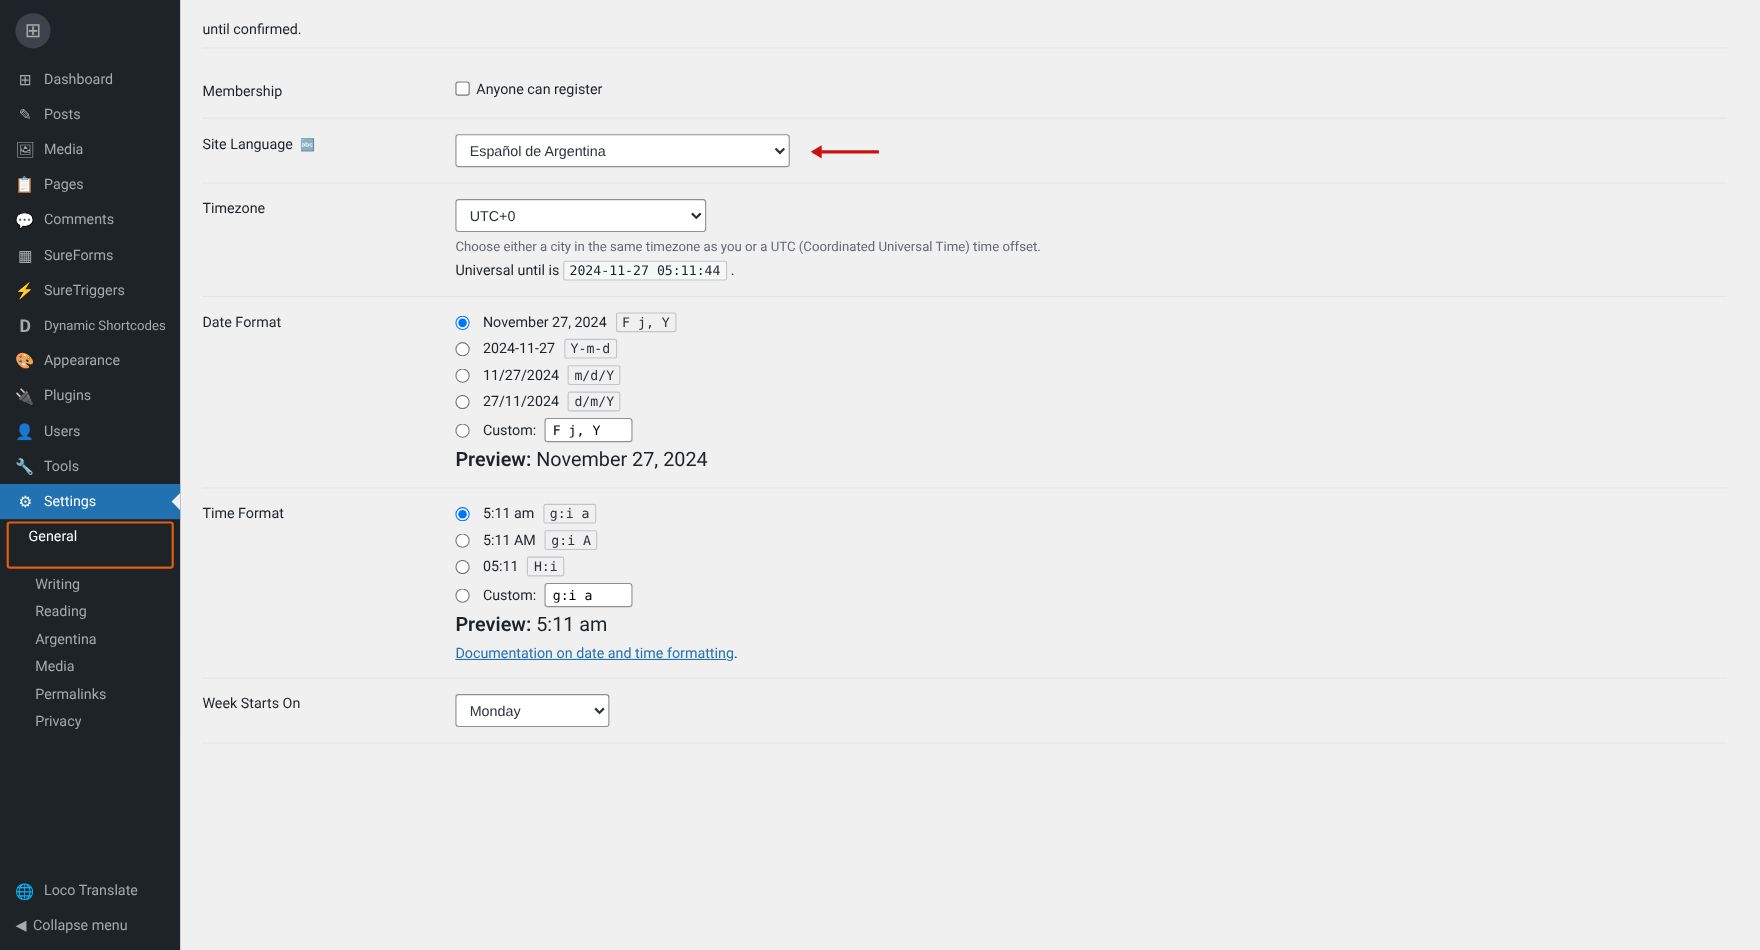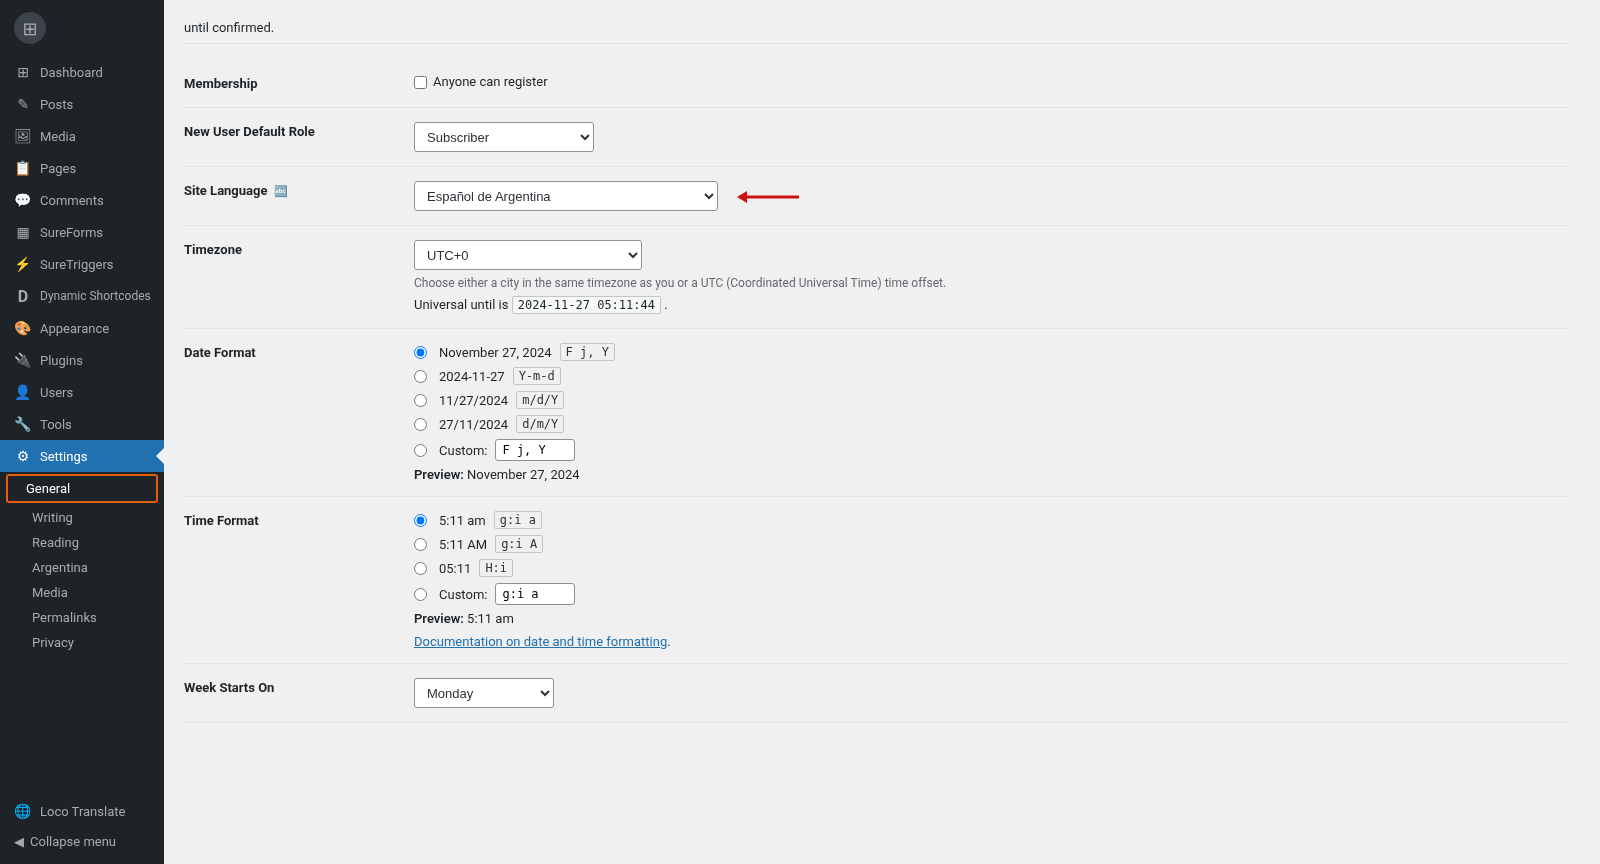--- a/index.html
+++ b/index.html
@@ -74,21 +74,21 @@
       width: 100%;
       border-collapse: collapse;
     }
     .settings-table tr {
       border-bottom: 1px solid #e2e4e7;
     }
     .settings-table td.label-col {
       width: 220px;
       padding: 16px 10px 16px 0;
       vertical-align: top;
-      font-weight: 700;
+      font-weight: 400;
       color: #1d2327;
       font-size: 13px;
     }
     .settings-table td.value-col {
       padding: 14px 10px;
       vertical-align: top;
       color: #1d2327;
     }
 
     
@@ -124,21 +124,21 @@
     .format-code {
       display: inline-block;
       background: #f0f0f1;
       border: 1px solid #c3c4c7;
       border-radius: 2px;
       padding: 1px 5px;
       font-family: monospace;
       font-size: 12px;
       color: #2c3338;
     }
-    .preview-text { font-size: 13px; color: #1d2327; margin-top: 6px; }
+    .preview-text { font-size: 18px; color: #1d2327; margin-top: 6px; }
     .preview-text strong { font-weight: 600; }
     .doc-link { color: #2271b1; text-decoration: underline; cursor: pointer; }
 
     .timezone-hint { color: #646970; font-size: 12px; margin-top: 4px; }
     .utc-time {
       display: inline-block;
       background: #f6f7f7;
       border: 1px solid #c3c4c7;
       padding: 1px 5px;
       font-family: monospace;
@@ -235,21 +235,21 @@
   </div>
 
   <div class="sidebar-item active settings-active-marker" style="position:relative;">
     <span class="icon">⚙</span>
     <span>Settings</span>
   </div>
 
   <div class="sub-menu">
 
     <div style="margin: 2px 6px; border: 2px solid #e25d0e; border-radius: 3px;">
-      <div class="sub-menu-item" style="color: #fff; padding: 5px 8px 5px 18px;">General</div>
+      <div class="sub-menu-item" style="color: #fff; padding: 5px 8px 19px 18px;">General</div>
     </div>
     <div class="sub-menu-item">Writing</div>
     <div class="sub-menu-item">Reading</div>
     <div class="sub-menu-item">Argentina</div>
     <div class="sub-menu-item">Media</div>
     <div class="sub-menu-item">Permalinks</div>
     <div class="sub-menu-item">Privacy</div>
   </div>
 
   <div class="sidebar-bottom">
@@ -269,39 +269,27 @@
   <div class="truncated-top">
     <span>until confirmed.</span>
   </div>
 
   <table class="settings-table">
 
     <tbody>
         <tr>
       <td class="label-col">Membership</td>
       <td class="value-col">
-        <label style="display:flex; align-items:flex-end; cursor:pointer;">
+        <label style="display:flex; align-items:flex-start; cursor:pointer;">
           <input type="checkbox" style="">
           <span>Anyone can register</span>
         </label>
       </td>
     </tr>
 
-    <tr>
-      <td class="label-col">New User Default Role</td>
-      <td class="value-col">
-        <select style="width:180px;">
-          <option>Subscriber</option>
-          <option>Contributor</option>
-          <option>Author</option>
-          <option>Editor</option>
-          <option>Administrator</option>
-        </select>
-      </td>
-    </tr>
 
     <tr>
       <td class="label-col">
         <span>Site Language</span>
         <span style="margin-left:4px; font-size:11px;">🔤</span>
       </td>
       <td class="value-col">
         <select style="width:304px;">
           <option>Español de Argentina</option>
           <option>English (United States)</option>

